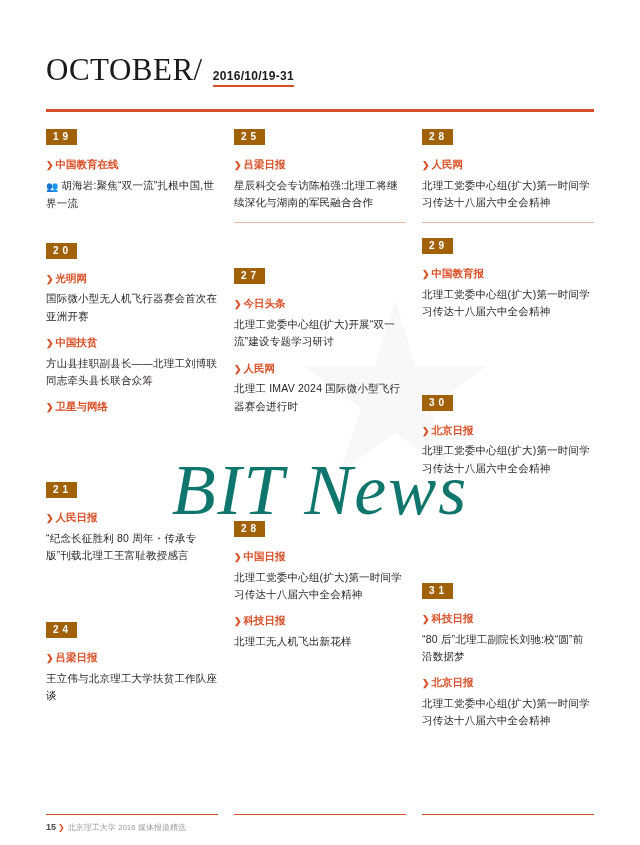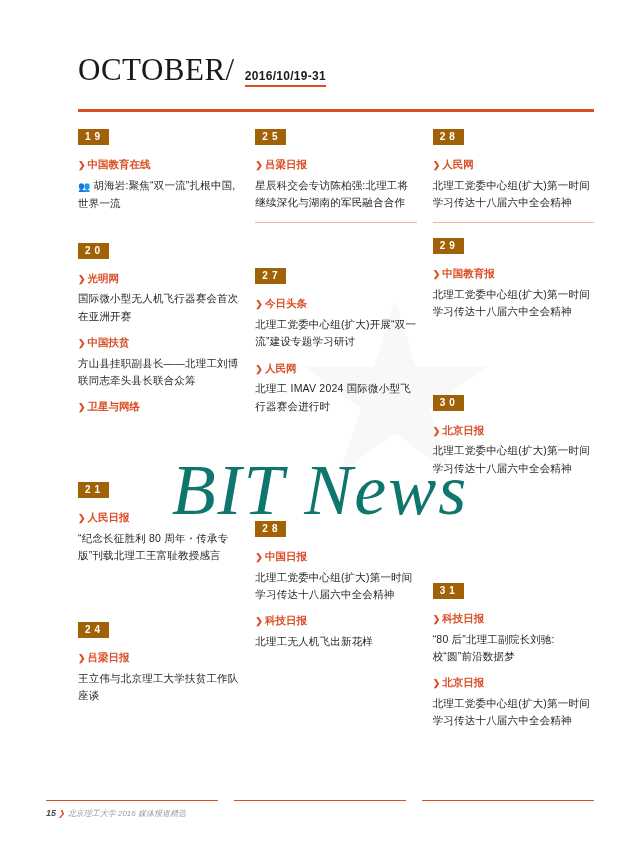--- a/index.html
+++ b/index.html
@@ -44,21 +44,20 @@
     height: 190px;
     background: #f5f5f5;
     clip-path: polygon(50% 0%, 61% 35%, 98% 35%, 68% 57%, 79% 91%, 50% 70%, 21% 91%, 32% 57%, 2% 35%, 39% 35%);
     opacity: .75;
   }
 
   .content {
     position: relative;
     z-index: 1;
     padding: 0 46px;
-    margin-left: 32px;
   }
 
   
   header.masthead {
     padding-top: 52px;
     display: flex;
     align-items: baseline;
     gap: 10px;
   }
   .month {
@@ -142,23 +141,22 @@
   .spacer-16 { height: 16px; }
   .spacer-30 { height: 30px; }
   .spacer-44 { height: 44px; }
   .spacer-60 { height: 60px; }
   .spacer-90 { height: 92px; }
 
   
   .footer {
     position: absolute;
     left: 46px; right: 46px;
-    bottom: 26px;
+    bottom: 12px;
     z-index: 2;
-    font-style: italic;
   }
   .footer-rules {
     display: flex;
     gap: 16px;
   }
   .footer-rules div { height: 1px; background: #d94f26; }
   .fr1 { width: 182px; }
   .fr2 { width: 182px; }
   .fr3 { width: 182px; }
   .footer-text {

